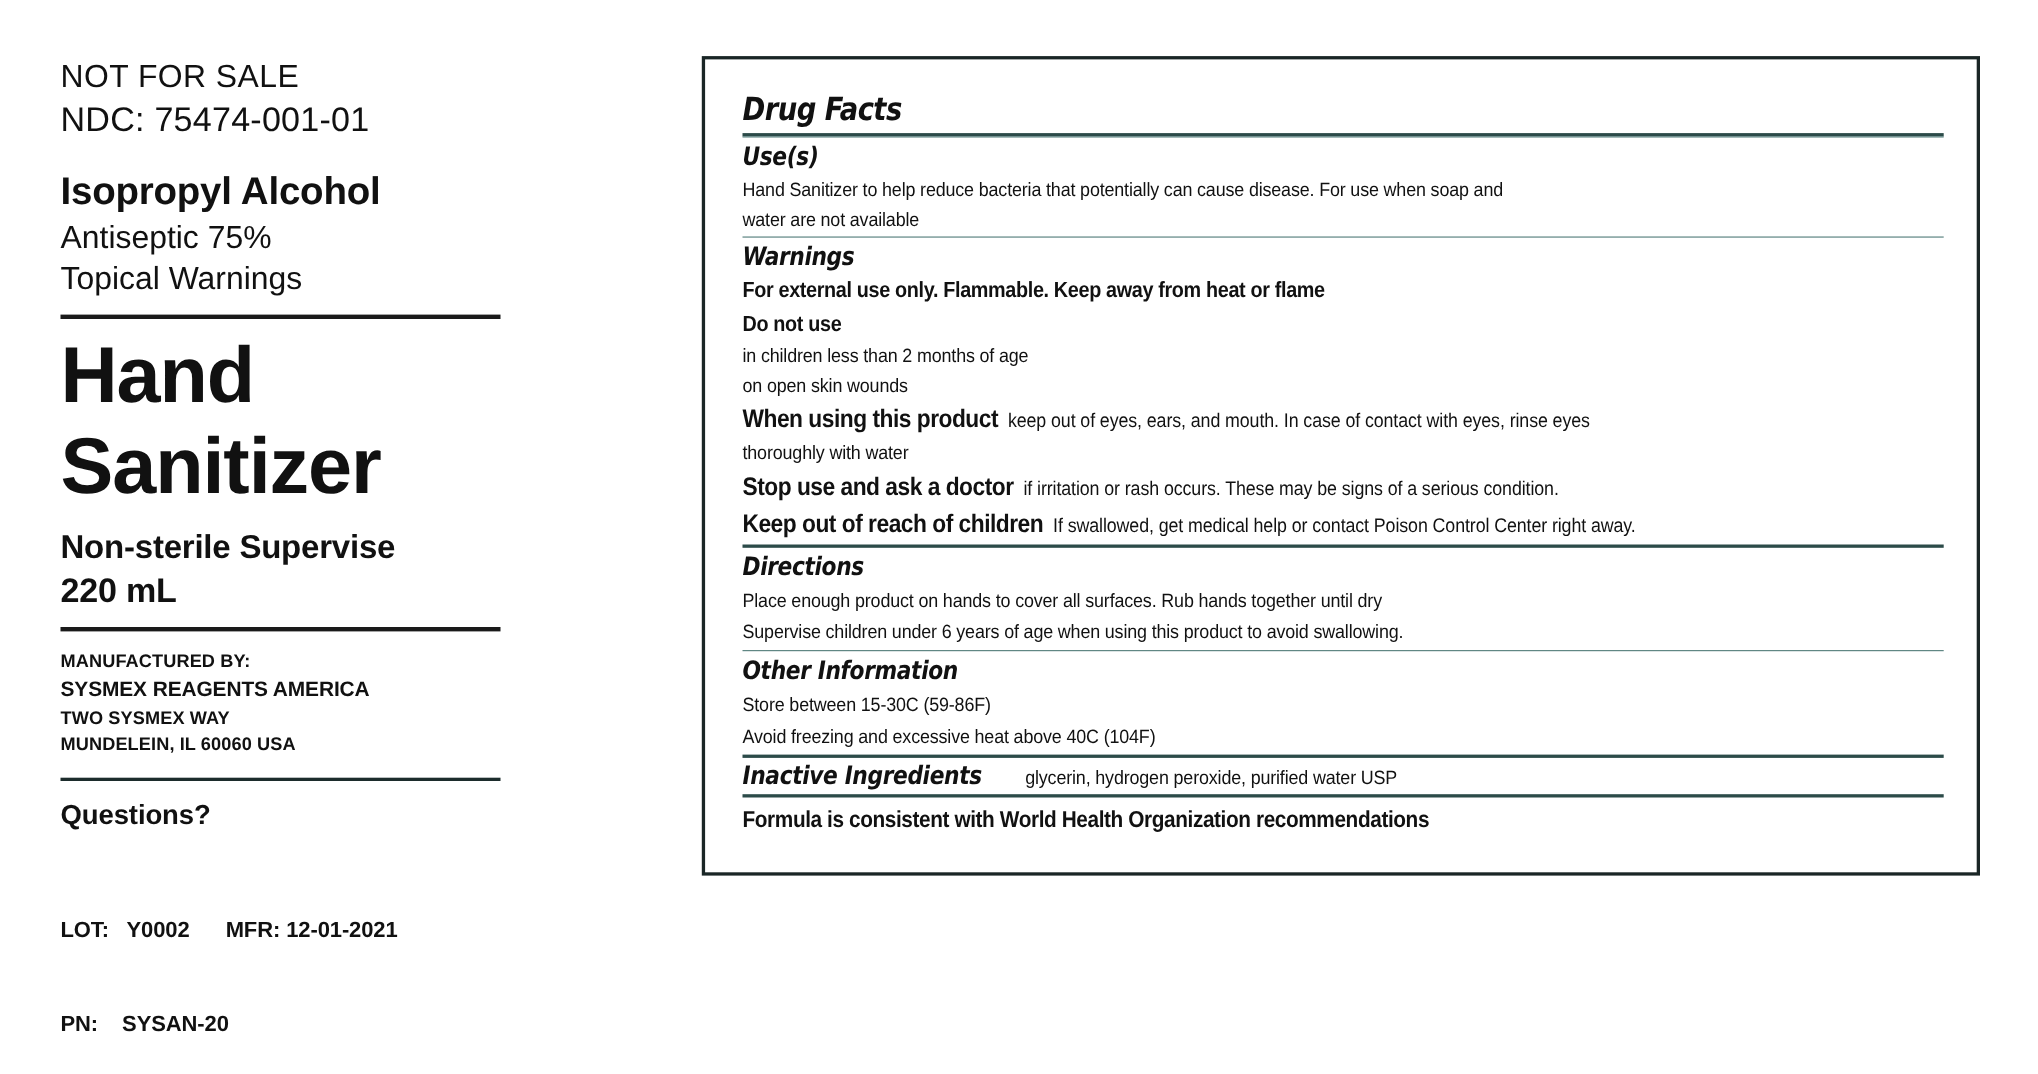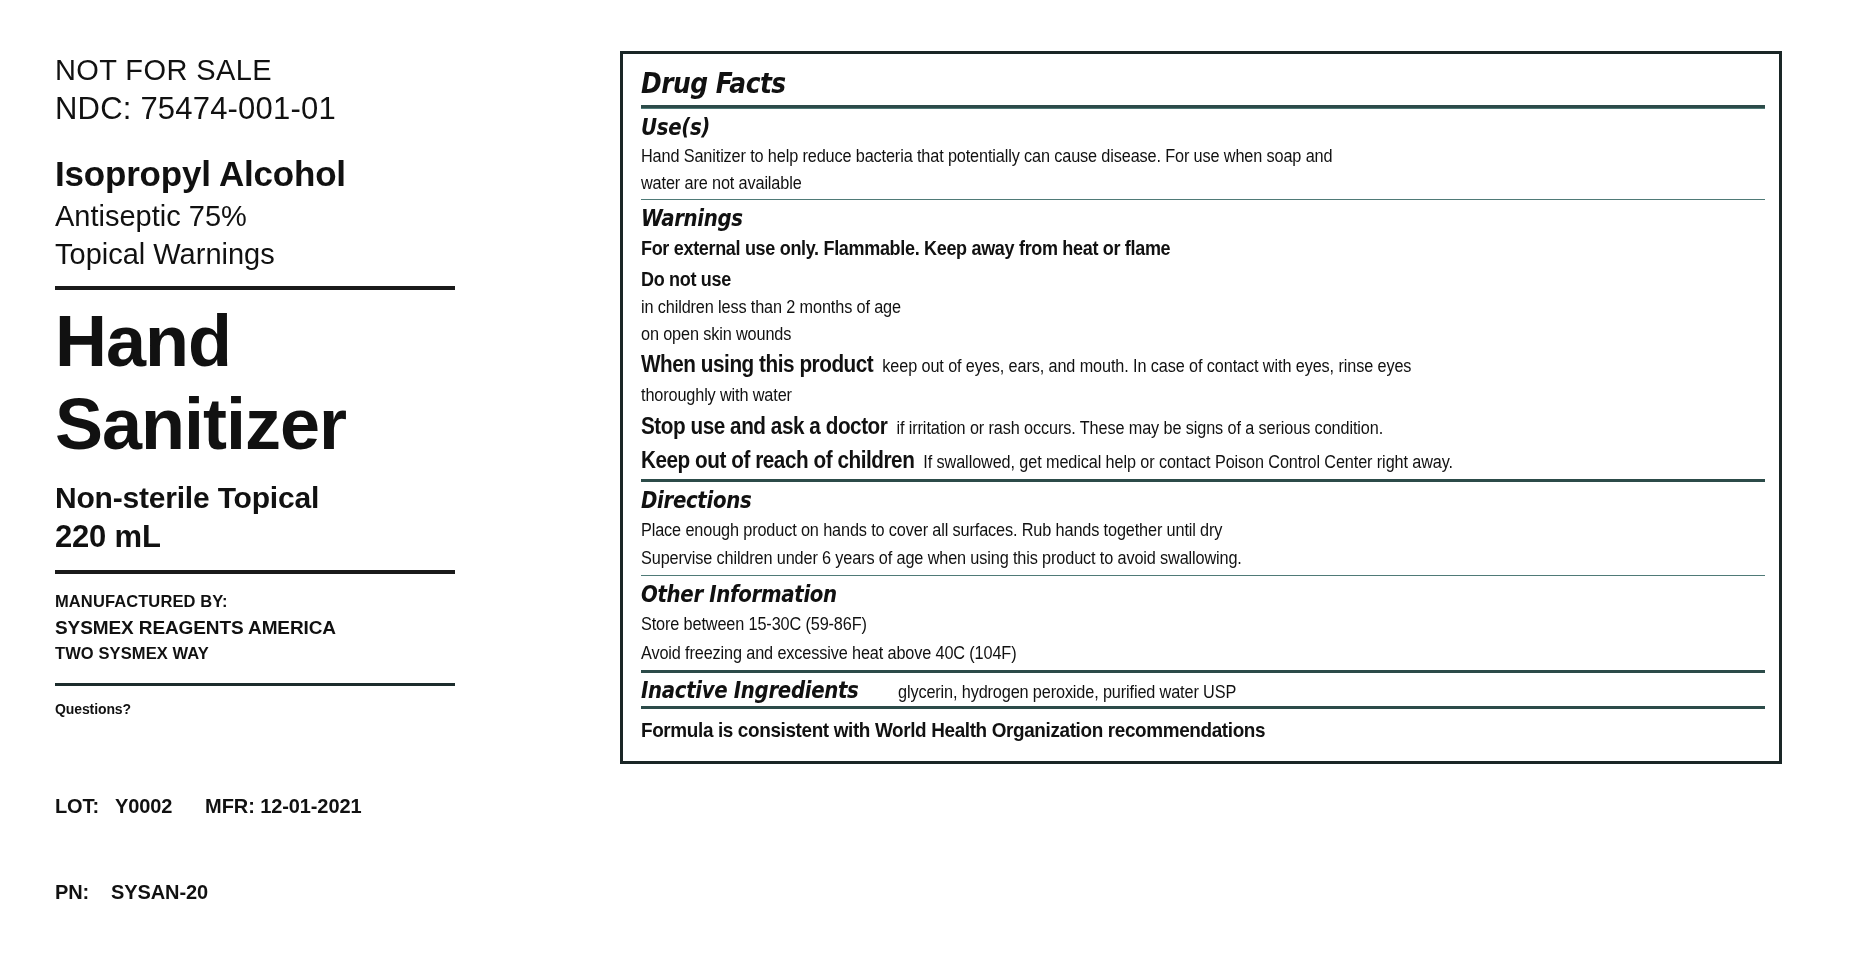--- a/index.html
+++ b/index.html
@@ -82,44 +82,44 @@
     font-size: 16.5px;
     font-weight: 700;
     line-height: 1.45;
     letter-spacing: .1px;
   }
   .pl-mfg .big {
     font-size: 19px;
     letter-spacing: -.1px;
   }
   .pl-questions {
-    font-size: 14px;
+    font-size: 25px;
     font-weight: 600;
     line-height: 1.42;
     letter-spacing: -.1px;
   }
   .pl-lot {
     margin-top: 16px;
     font-size: 20px;
     font-weight: 600;
     line-height: 1.42;
     letter-spacing: -.1px;
     white-space: pre;
   }
 
   
   #drug-facts {
     position: absolute;
-    left: 620px;
+    left: 638px;
     top: 51px;
     width: 1162px;
     border: 3px solid #1a2626;
     background: #ffffff;
     box-sizing: border-box;
-    padding: 0;
+    padding: 16px;
   }
   .df-inner {
     padding: 8px 14px 10px 18px;
   }
   .df-title {
     font-family: "DejaVu Sans", sans-serif;
     font-weight: bold;
     font-style: italic;
     font-size: 29px;
     letter-spacing: -.6px;
@@ -274,30 +274,31 @@
   <div class="pl-center pl-drug">Isopropyl Alcohol</div>
 
   <div class="pl-center pl-strength">Antiseptic 75%</div>
 
   <div class="pl-center pl-strength">Topical Warnings</div>
 
   <hr class="pl-rule">
 
   <div class="pl-center pl-title">Hand Sanitizer</div>
 
-  <div class="pl-center pl-sub">Non-sterile Topical</div>
+  <div class="pl-center pl-sub">Non-sterile Supervise</div>
 
   <div class="pl-center pl-volume">220 mL</div>
 
   <hr class="pl-rule">
 
   <div class="pl-mfg">
     <div>MANUFACTURED BY:</div>
     <div class="big">SYSMEX REAGENTS AMERICA</div>
     <div>TWO SYSMEX WAY</div>
+    <div>MUNDELEIN, IL 60060   USA</div>
   </div>
 
   <hr class="pl-rule thin" style="margin-top:17px;margin-bottom:14px;">
 
   <div class="pl-questions">
     <div>Questions?</div>
   </div>
 
   <div class="pl-lot">
     <div>LOT:   Y0002      MFR: 12-01-2021</div>

